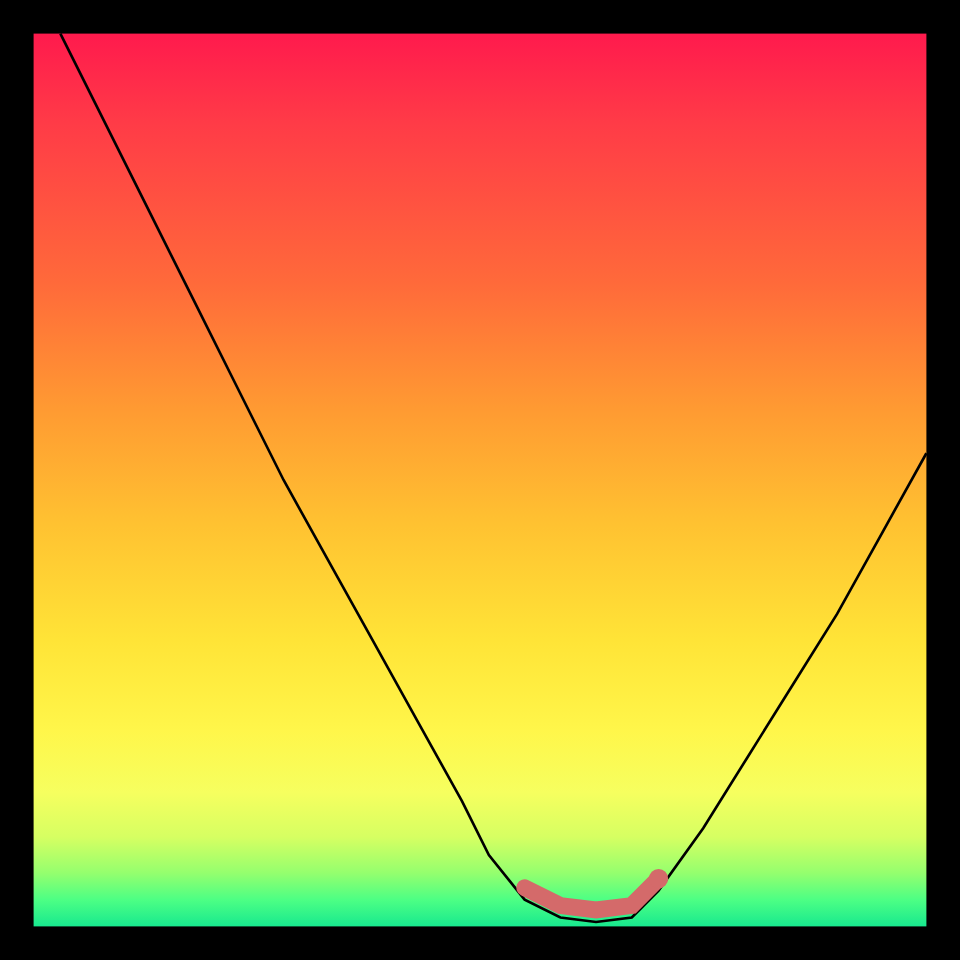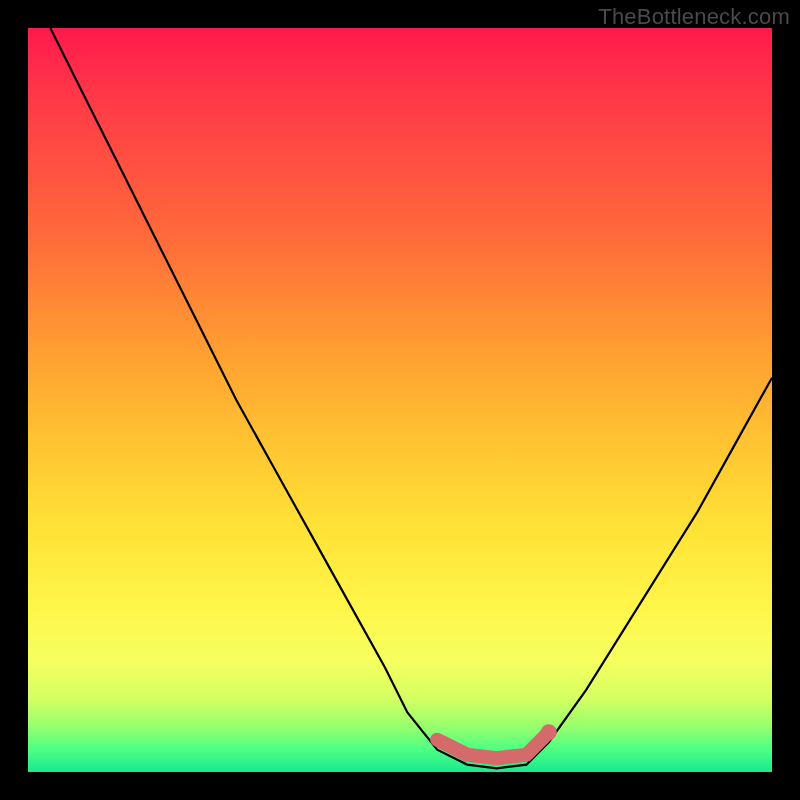--- a/index.html
+++ b/index.html
@@ -56,21 +56,20 @@
     top: 0;
     width: 744px;
     height: 744px;
     overflow: visible;
   }
 </style>
 </head>
 <body>
 
 <div class="frame">
-  <div class="watermark">TheBottleneck.com</div>
 
   <div class="plot">
     <svg class="curve" viewBox="0 0 744 744">
       <path id="main-curve" fill="none" stroke="#000" stroke-width="2.2" d="M22.3 0.0 L59.5 74.4 L96.7 148.8 L133.9 223.2 L171.1 297.6 L208.3 372.0 L245.5 439.0 L282.7 505.9 L319.9 572.9 L357.1 639.8 L379.4 684.5 L409.2 721.7 L439.0 736.6 L468.7 740.3 L498.5 736.6 L520.8 714.2 L558.0 662.2 L595.2 602.6 L632.4 543.1 L669.6 483.6 L706.8 416.6 L744.0 349.7"></path>
       <path id="highlight-band" fill="none" stroke="#d46a6a" stroke-width="14" stroke-linecap="round" d="M409.2 711.7 L439.0 726.6 L468.7 730.3 L498.5 726.6 L520.8 704.2"></path>
       <circle id="highlight-dot" r="8" fill="#d46a6a" cx="520.8" cy="704.2"></circle>
     </svg>
   </div>
 </div>
 

